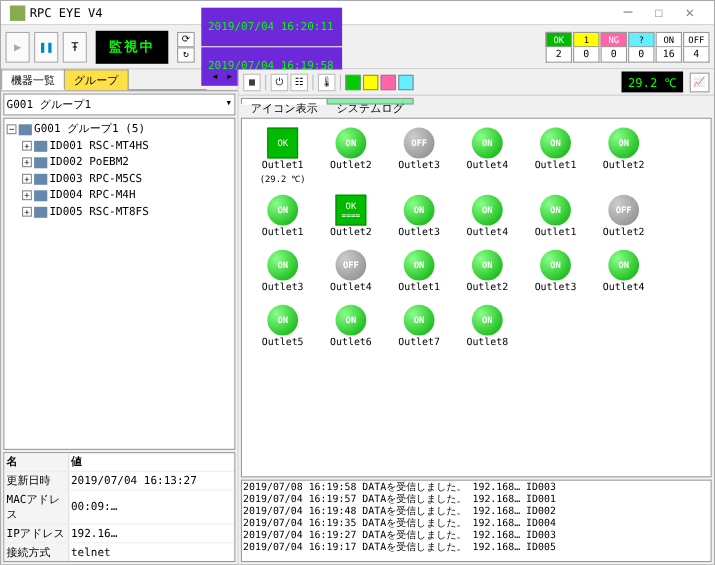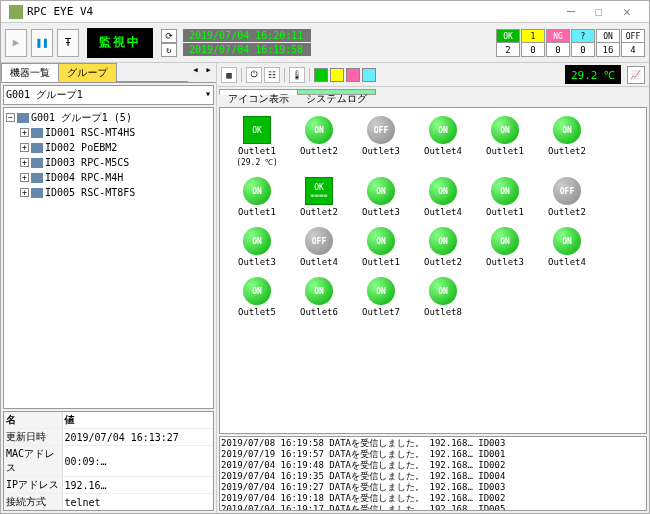--- a/index.html
+++ b/index.html
@@ -10,21 +10,21 @@
   .titlebar .wincontrols { margin-left: auto; display: flex; gap: 0; }
   .titlebar .wincontrols div { width: 28px; height: 20px; display: flex; align-items: center; justify-content: center; color: #888; font-size: 13px; }
   .toolbar { height: 40px; display: flex; align-items: center; padding: 2px 4px; border-bottom: 1px solid #ccc; gap: 4px; background: #f0f0f0; }
   .tbtn { width: 22px; height: 28px; border: 1px solid #aaa; background: #fafafa; display: flex; align-items: center; justify-content: center; font-size: 11px; }
   .play { color: #aaa; }
   .pause { color: #08c; font-weight: bold; }
   .status-box { width: 66px; height: 30px; background: #000; color: #0f0; font-size: 12px; font-weight: bold; display: flex; align-items: center; justify-content: center; margin: 0 4px; letter-spacing: 2px; }
   .reload-col { display: flex; flex-direction: column; justify-content: center; }
   .rbtn { width: 16px; height: 14px; border: 1px solid #999; background: #fff; font-size: 9px; display: flex; align-items: center; justify-content: center; }
   .ts-col { display: flex; flex-direction: column; gap: 1px; margin-left: 2px; }
-  .ts { background: #737373; color: #0f0; font-family: monospace; font-size: 10px; padding: 1px 6px; width: 128px; }
+  .ts { background: #6d28d9; color: #0f0; font-family: monospace; font-size: 10px; padding: 12px 6px; width: 128px; }
   .counters { margin-left: auto; display: flex; gap: 1px; }
   .counter { width: 24px; display: flex; flex-direction: column; }
   .counter .top { height: 14px; font-size: 8px; text-align: center; line-height: 14px; border: 1px solid #999; }
   .counter .bot { height: 14px; font-size: 9px; text-align: center; line-height: 14px; background: #fff; border: 1px solid #999; border-top: none; }
   .c-ok .top { background: #0b0; color: #fff; }
   .c-1 .top { background: #ff0; }
   .c-ng .top { background: #f6a; color: #fff; }
   .c-q .top { background: #6ef; }
   .c-on .top { background: #fff; }
   .c-off .top { background: #fff; }
@@ -324,22 +324,21 @@
               <div class="olabel">Outlet7</div>
             </div>
             <div class="outlet">
               <div class="obubble on">ON</div>
               <div class="olabel">Outlet8</div>
             </div>
           </div>
         </div>
       <div class="log" id="log">
           <div>2019/07/08 16:19:58 DATAを受信しました。 192.168…       ID003</div>
-          <div>2019/07/19 16:19:57 DATAを受信しました。 192.168…       ID001</div>
+          <div>2019/07/04 16:19:57 DATAを受信しました。 192.168…       ID001</div>
           <div>2019/07/04 16:19:48 DATAを受信しました。 192.168…       ID002</div>
           <div>2019/07/04 16:19:35 DATAを受信しました。 192.168…       ID004</div>
           <div>2019/07/04 16:19:27 DATAを受信しました。 192.168…       ID003</div>
-          <div>2019/07/04 16:19:18 DATAを受信しました。 192.168…       ID002</div>
           <div>2019/07/04 16:19:17 DATAを受信しました。 192.168…       ID005</div>
         </div>
     </div>
   </div>
 </div>
 
 </body></html>

